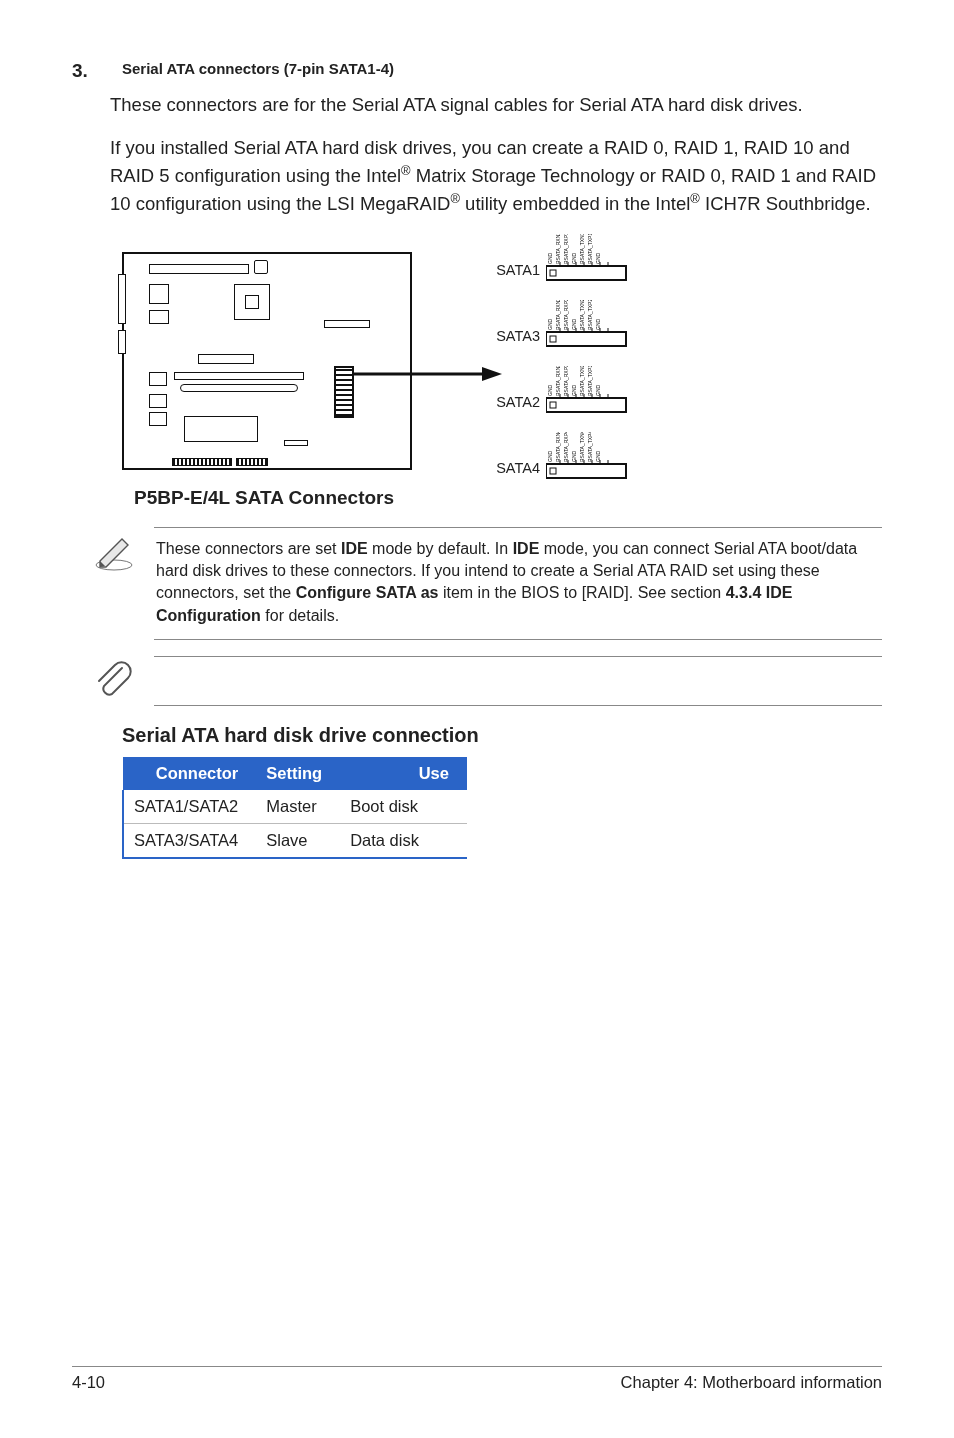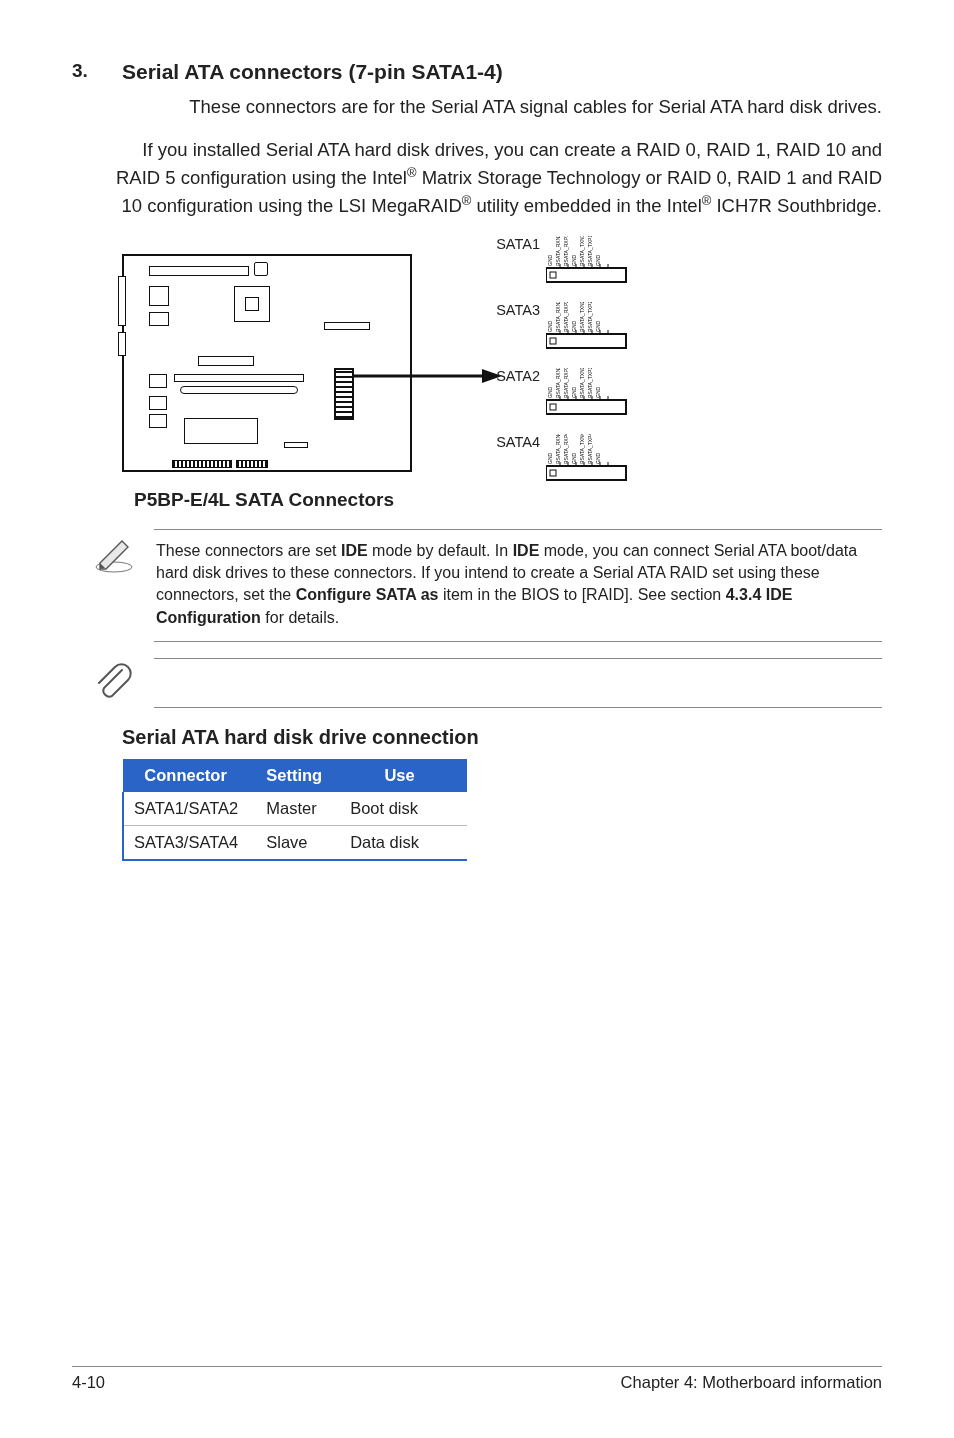--- a/index.html
+++ b/index.html
@@ -7,22 +7,22 @@
     font-family: Arial, Helvetica, sans-serif;
     width: 954px;
     height: 1438px;
     background: #fff;
     color: #222;
     position: relative;
     padding: 60px 72px 50px 72px;
   }
   .row-3 { display: flex; gap: 28px; margin-bottom: 10px; }
   .num { font-weight: bold; font-size: 19px; width: 22px; flex-shrink: 0; }
-  .heading { font-weight: bold; font-size: 21px; }
-  .body-indent { margin-left: 38px; text-align: right; }
+  .heading { font-weight: bold; font-size: 15px; }
+  .body-indent { margin-left: 38px; }
   .para { font-size: 18.5px; line-height: 1.45; margin-bottom: 16px; color: #222; }
   .sup { font-size: 0.7em; vertical-align: super; }
 
   .diagram-wrap {
     margin-left: 50px;
     margin-top: 8px;
     margin-bottom: 18px;
     width: 550px;
     height: 275px;
     position: relative;
@@ -39,21 +39,21 @@
     position: absolute;
     left: 12px; bottom: 0;
     font-weight: bold; font-size: 19px;
   }
   .conn-stack {
     position: absolute;
     left: 370px;
     top: 0;
     width: 170px;
   }
-  .conn-item { display:flex; gap:6px; margin-bottom:18px; height:48px;}
+  .conn-item { display:flex; align-items:flex-end; gap:6px; margin-bottom:18px; height:48px;}
   .conn-label { font-size: 14.5px; margin-bottom:4px; min-width:48px; text-align:right;}
   .conn-svg { flex:1; }
   .tiny { font-size:5px; line-height:5px; color:#333;}
   .arrow { position:absolute; }
 
   .note-row { display:flex; gap: 18px; margin-left:20px; margin-top:14px; margin-bottom:16px; }
   .note-row .icon { width: 44px; flex-shrink:0; padding-top:2px;}
   .note-row .txt { font-size: 16px; line-height: 1.4; flex:1; border-top:1px solid #888; border-bottom:1px solid #888; padding:10px 2px 12px 2px;}
   .note-row ul { list-style: none; padding:0;}
   .note-row ul li { position:relative; padding-left:22px; margin-bottom:10px;}
@@ -63,21 +63,21 @@
   .sub-heading { font-size:20px; font-weight:bold; margin-left:50px; margin-top:18px; margin-bottom:10px;}
   table.sata {
     margin-left: 50px;
     border-collapse: collapse;
     font-size: 16.5px;
   }
   table.sata th {
     background: #2a64c7;
     color: #fff;
     font-weight: bold;
-    text-align: center;
+    text-align: right;
     padding: 7px 18px 7px 10px;
   }
   table.sata td {
     padding: 7px 18px 7px 10px;
     border-bottom: 1px solid #bbb;
   }
   table.sata td:first-child { border-left: 2px solid #2a64c7; }
   table.sata td:last-child  { border-right:  0; padding-right:48px;}
   table.sata tr:last-child td { border-bottom: 2px solid #2a64c7; }
 

